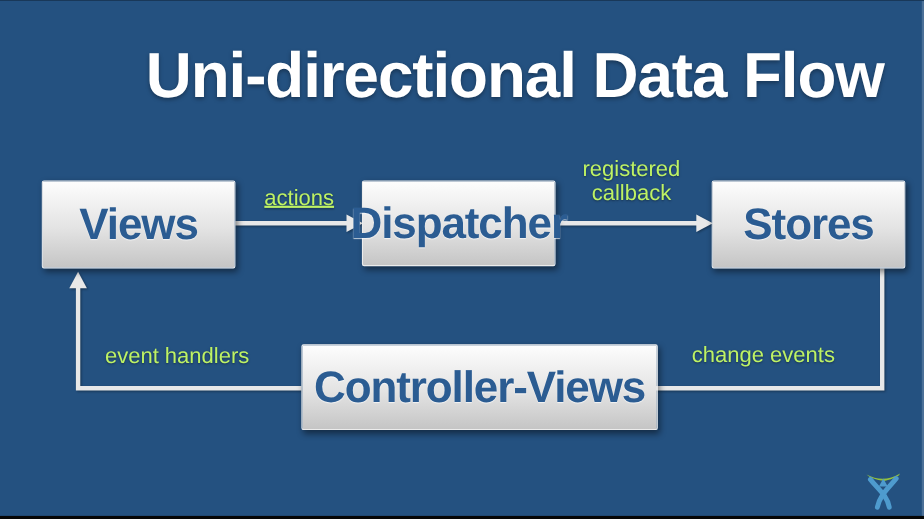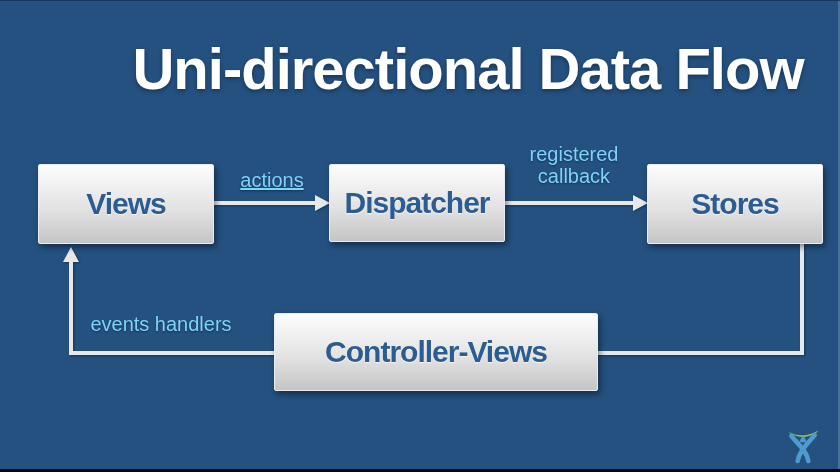--- a/index.html
+++ b/index.html
@@ -34,32 +34,32 @@
   .node{
     position:absolute;
     background:linear-gradient(#fdfdfd, #e3e3e3 55%, #c5c5c5);
     border:1px solid #ececec;
     border-radius:2px;
     box-shadow:2px 3px 6px rgba(0,0,0,.45);
     display:flex;align-items:center;justify-content:center;
     box-sizing:border-box;
   }
   .node span{
-    font-weight:bold;font-size:30px;letter-spacing:-1px;
+    font-weight:bold;font-size:40px;letter-spacing:-1px;
     color:#2b5c92;
     text-shadow:0 1px 1px rgba(255,255,255,.7);
     white-space:nowrap;
   }
   .node-views{left:38px;top:163px;width:176px;height:80px;}
   .node-dispatcher{left:329px;top:163px;width:176px;height:78px;}
   .node-stores{left:647px;top:163px;width:176px;height:80px;}
   .node-controller-views{left:274px;top:312px;width:324px;height:78px;}
   .edge-label{
     position:absolute;
-    color:#7dd3fc;font-size:20px;line-height:22px;
+    color:#bef264;font-size:20px;line-height:22px;
     text-align:center;
     text-shadow:0 1px 2px rgba(0,0,0,.4);
   }
   .label-actions{left:212px;top:168px;width:120px;text-decoration:underline;}
   .label-registered-callback{left:508px;top:142px;width:132px;}
   .label-change-events{left:599px;top:311px;width:190px;}
   .label-event-handlers{left:75px;top:312px;width:172px;}
   .logo{
     position:absolute;left:785px;top:422px;width:36px;height:42px;
   }
@@ -105,21 +105,22 @@
   <div class="node node-dispatcher">
     <span>Dispatcher</span>
   </div>
 
   <div class="node node-controller-views">
     <span>Controller-Views</span>
   </div>
 
   <div class="edge-label label-actions">actions</div>
   <div class="edge-label label-registered-callback">registered callback</div>
-  <div class="edge-label label-event-handlers">events handlers</div>
+  <div class="edge-label label-change-events">change events</div>
+  <div class="edge-label label-event-handlers">event handlers</div>
 
   <svg class="logo" viewBox="0 0 40 46">
 
     <path d="M3,9 Q20,18 37,8 Q36,12 21,15.5 Q8,14 3,9 Z" fill="#93c13d"></path>
 
     <path d="M7,14 C14,23 24,30 26,42" fill="none" stroke="#4e9bce" stroke-width="5" stroke-linecap="round"></path>
     <path d="M33,13 C26,22 16,30 14,42" fill="none" stroke="#4e9bce" stroke-width="5" stroke-linecap="round"></path>
     <polygon points="20,13 15.5,21 24.5,21" fill="#4e9bce"></polygon>
   </svg>
 

